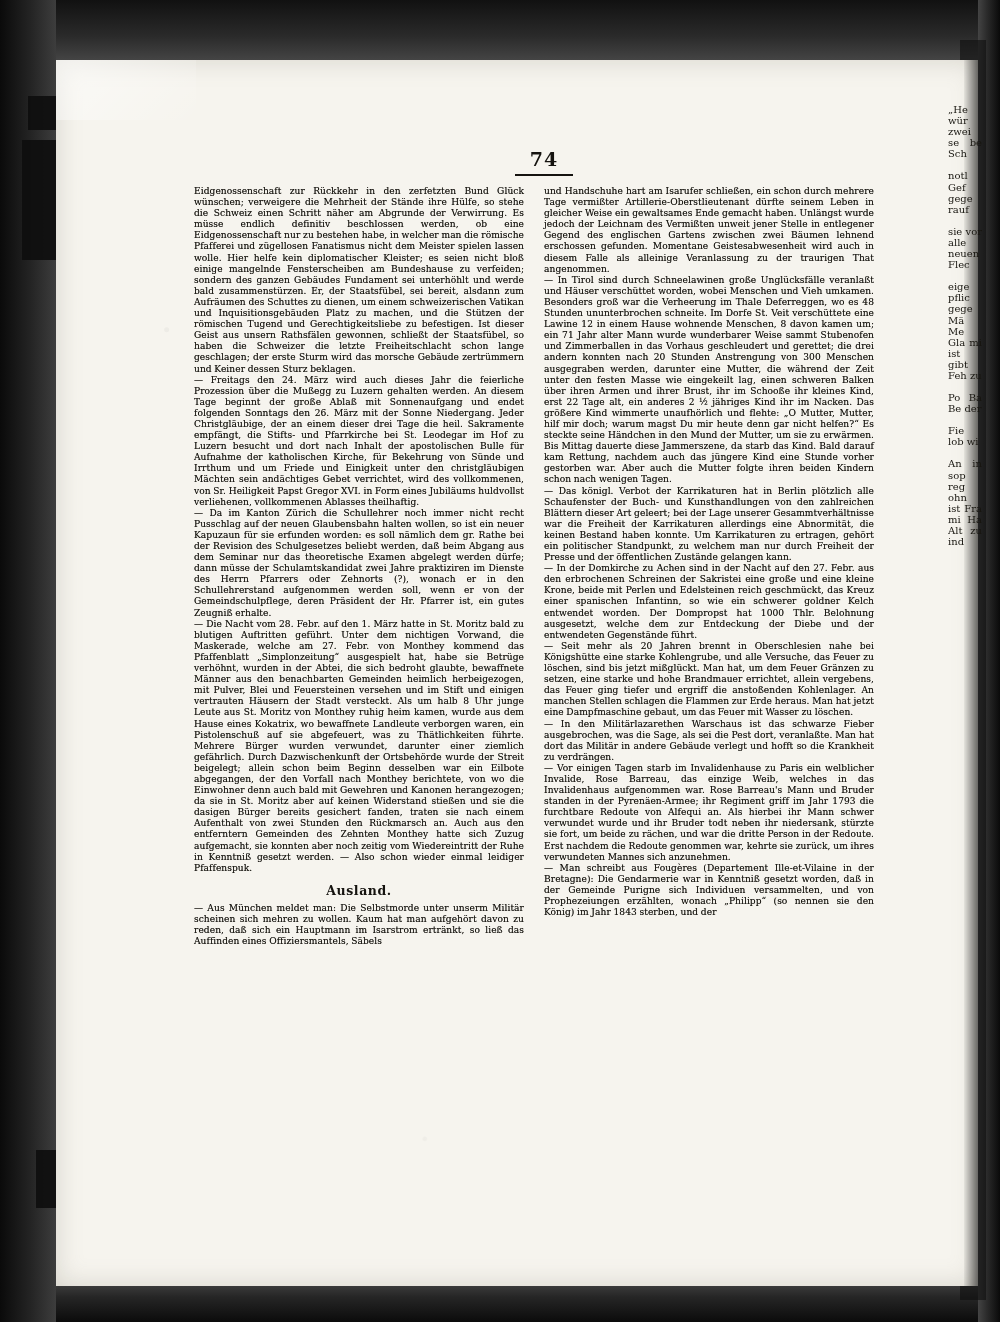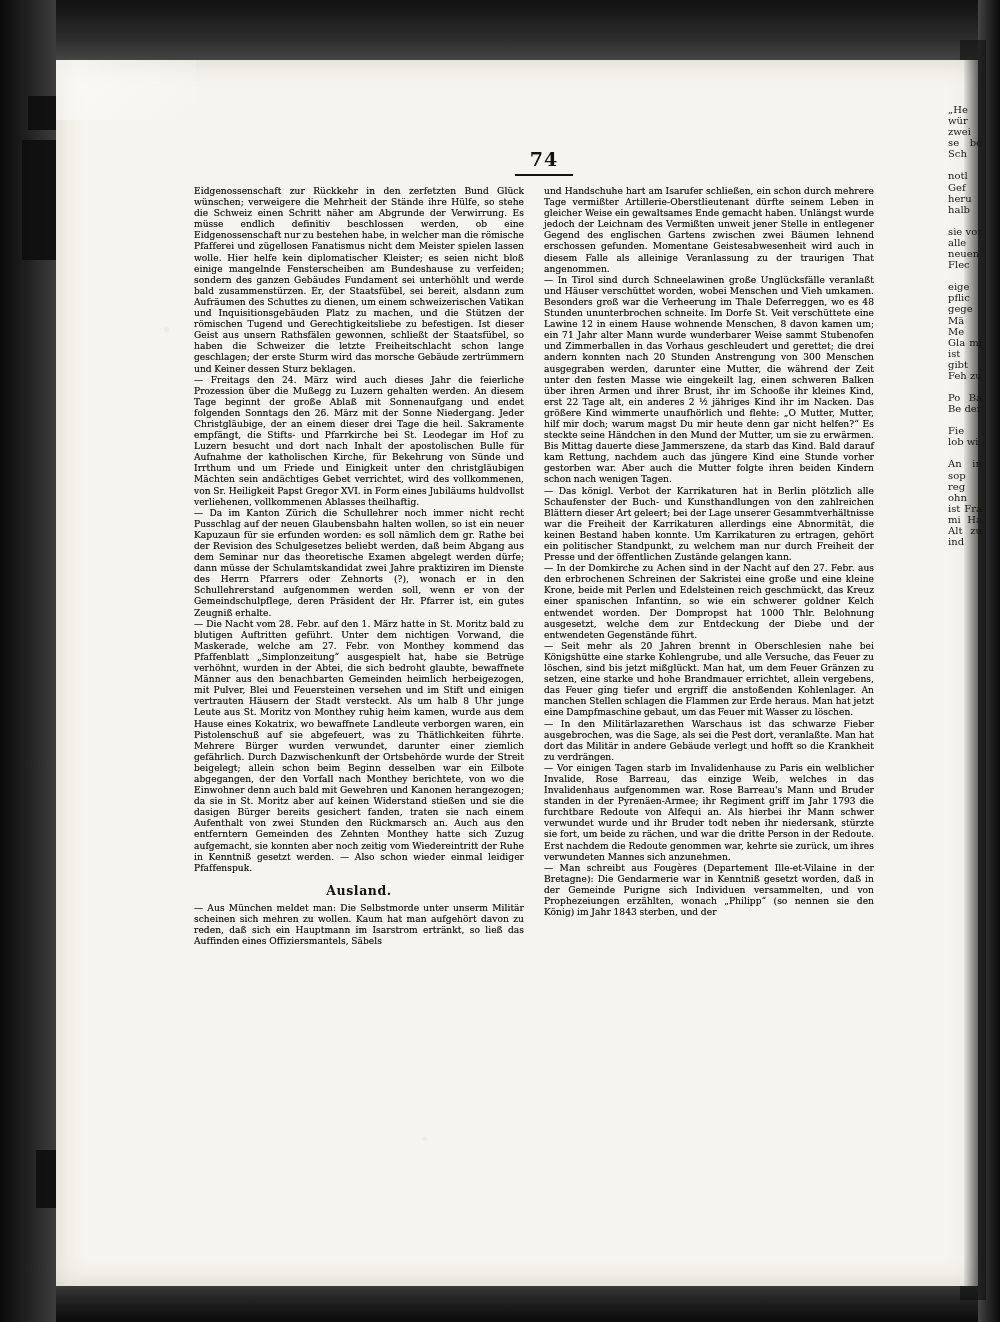--- a/index.html
+++ b/index.html
@@ -208,21 +208,21 @@
         <p class="par">— Man schreibt aus Fougères (Departement Ille-et-Vilaine in der Bretagne): Die Gendarmerie war in Kenntniß gesetzt worden, daß in der Gemeinde Purigne sich Individuen versammelten, und von Prophezeiungen erzählten, wonach „Philipp“ (so nennen sie den König) im Jahr 1843 sterben, und der</p>
       </div>
 
     </div>
   </div>
 </div>
 
 <div id="sliver">
   <p>„He wür zwei se be Sch</p>
   <div class="sliver-gap"></div>
-  <p>notl Gef heru halb</p>
+  <p>notl Gef gege rauf</p>
   <div class="sliver-gap"></div>
   <p>sie vor alle neuen Flec</p>
   <div class="sliver-gap"></div>
   <p>eige pflic gege Mä Me Gla mi ist gibt Feh zu</p>
   <div class="sliver-gap"></div>
   <p>Po Ba Be der</p>
   <div class="sliver-gap"></div>
   <p>Fie lob wi</p>
   <div class="sliver-gap"></div>
   <p>An in sop reg ohn ist Fra mi Ha Alt zu ind</p>

